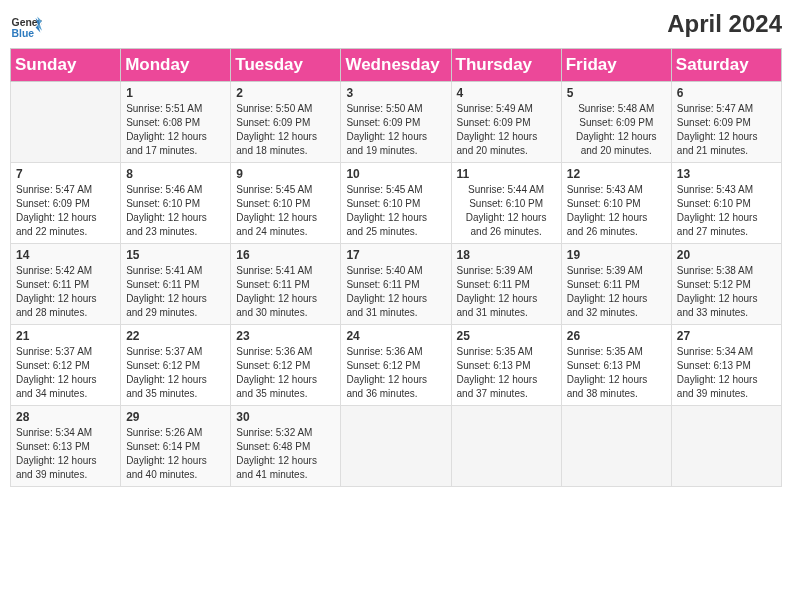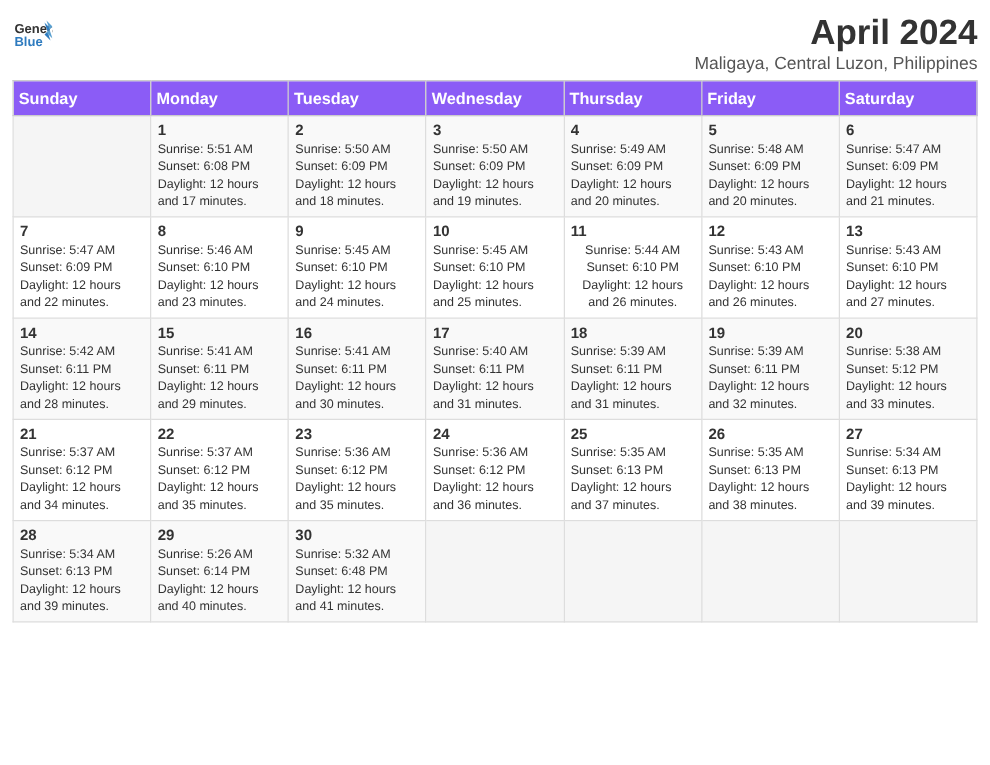--- a/index.html
+++ b/index.html
@@ -22,36 +22,36 @@
       gap: 4px;
     }
     .logo-icon {
       width: 32px;
       height: 32px;
     }
     .title-block {
       text-align: right;
     }
     .month-title {
-      font-size: 28px;
+      font-size: 24px;
       font-weight: bold;
       color: #333;
     }
     .location {
       font-size: 14px;
       color: #555;
     }
     table {
       width: 100%;
       border-collapse: collapse;
     }
     thead tr th {
-      background-color: #8b5cf6;
+      background-color: #ec4899;
       color: #fff;
-      font-size: 13px;
+      font-size: 17px;
       font-weight: bold;
       padding: 6px 4px;
       text-align: left;
       border: 1px solid #ccc;
     }
     tbody tr td {
       vertical-align: top;
       padding: 4px 5px;
       font-size: 10.5px;
       color: #333;
@@ -88,21 +88,20 @@
   <div class="logo">
     <svg class="logo-icon" viewBox="0 0 40 40">
       <text x="2" y="20" font-size="13" font-weight="bold" fill="#333">General</text>
       <text x="2" y="34" font-size="13" font-weight="bold" fill="#2e7bbf">Blue</text>
       <polygon points="32,10 38,16 32,22 38,28" fill="#2e7bbf"></polygon>
       <polygon points="34,8 40,14 34,20 40,26" fill="#5aa0d0"></polygon>
     </svg>
   </div>
   <div class="title-block">
     <div class="month-title">April 2024</div>
-    <div class="location">Maligaya, Central Luzon, Philippines</div>
   </div>
 </div>
 
 <table>
   <thead>
     <tr>
     <th>Sunday</th>
         <th>Monday</th>
         <th>Tuesday</th>
         <th>Wednesday</th>
@@ -133,21 +132,21 @@
 Daylight: 12 hours and 19 minutes.</div>
         </td>
         <td>
           <span class="day-num">4</span>
           <div class="cell-text" style="white-space: pre-line;">Sunrise: 5:49 AM
 Sunset: 6:09 PM
 Daylight: 12 hours and 20 minutes.</div>
         </td>
         <td>
           <span class="day-num">5</span>
-          <div class="cell-text" style="white-space: pre-line;">Sunrise: 5:48 AM
+          <div class="cell-text" style="white-space: pre-line; text-align: center;">Sunrise: 5:48 AM
 Sunset: 6:09 PM
 Daylight: 12 hours and 20 minutes.</div>
         </td>
         <td>
           <span class="day-num">6</span>
           <div class="cell-text" style="white-space: pre-line;">Sunrise: 5:47 AM
 Sunset: 6:09 PM
 Daylight: 12 hours and 21 minutes.</div>
         </td>
       </tr>

